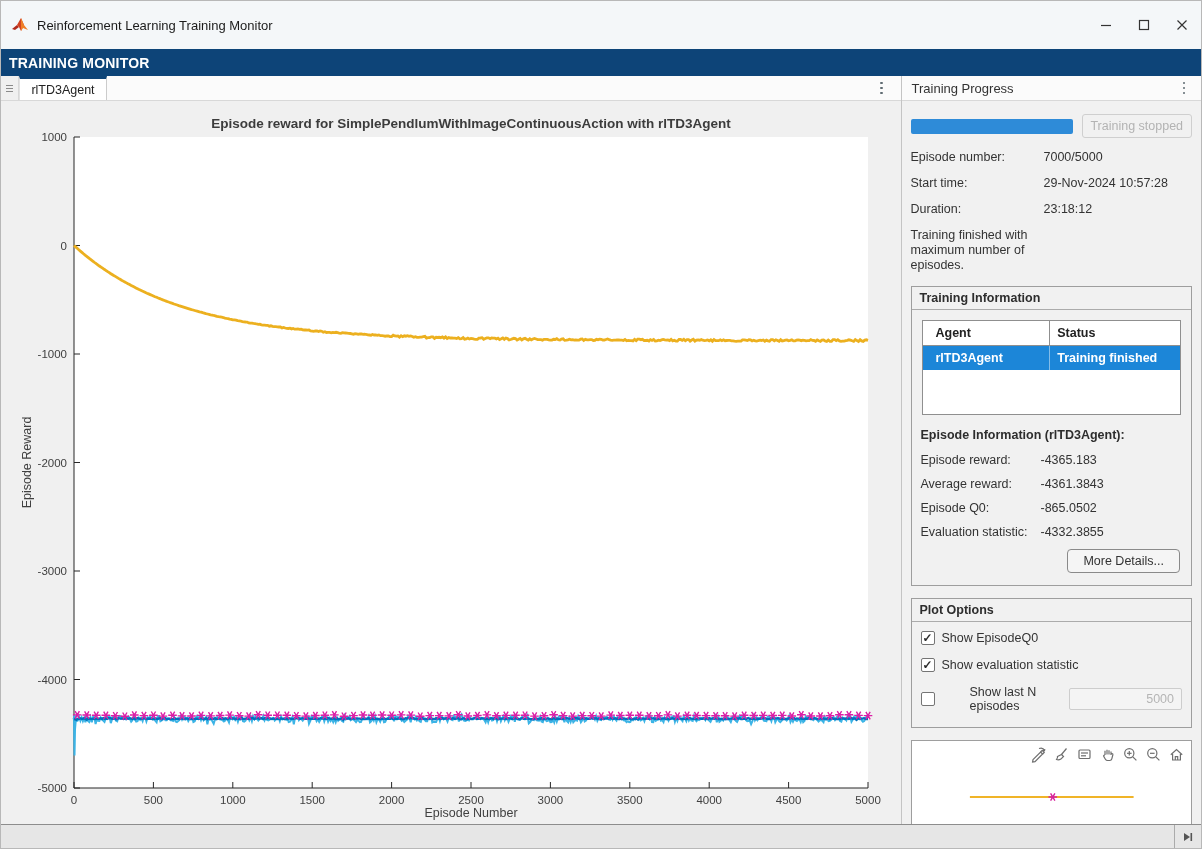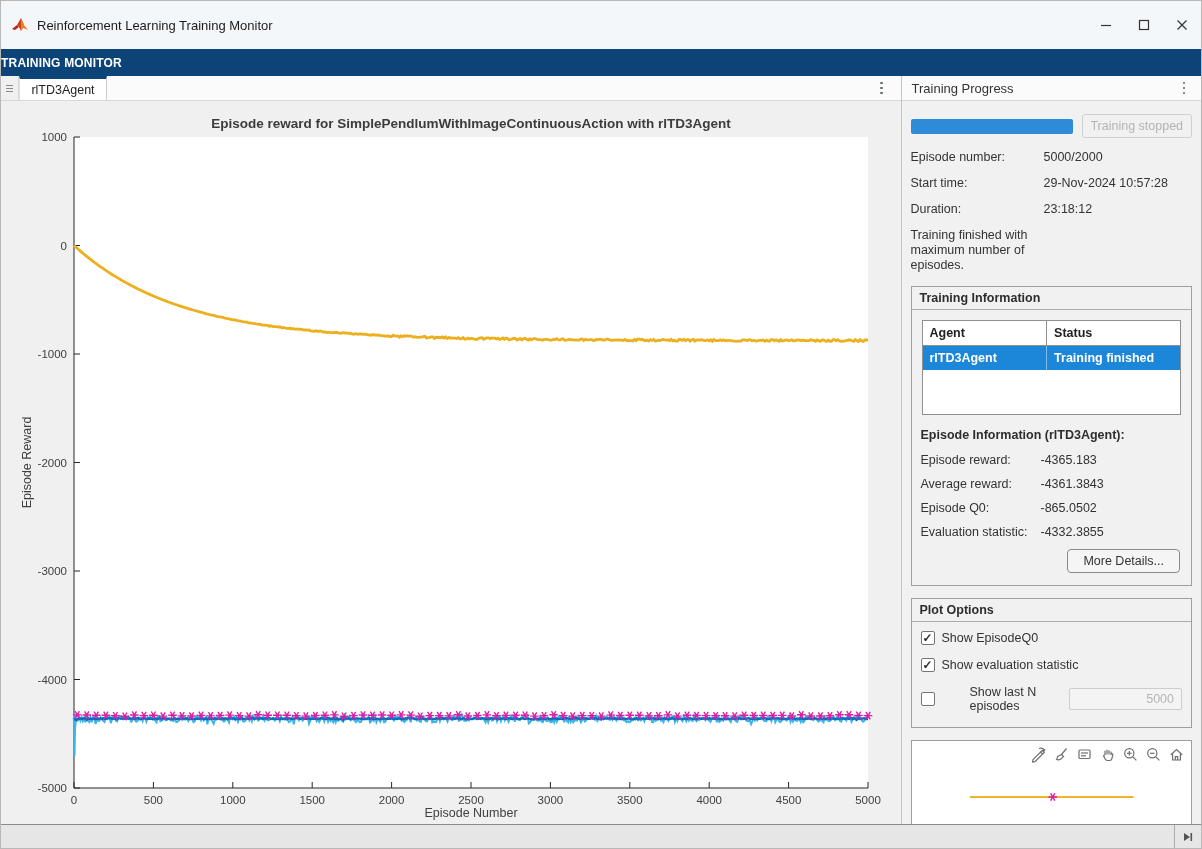--- a/index.html
+++ b/index.html
@@ -8,21 +8,21 @@
 
   
   .titlebar { height:48px; background:#f4f7f9; display:flex; align-items:center; flex:0 0 auto; }
   .titlebar .logo { width:18px; height:16px; margin:0 8px 0 10px; }
   .titlebar .title { font-size:13px; color:#1b1b1b; flex:1; }
   .winbtn { width:38px; height:31px; display:flex; align-items:center; justify-content:center; cursor:default; }
   .winbtn svg { display:block; }
 
   
   .toolstrip { height:27px; background:#0d4478; display:flex; align-items:center; flex:0 0 auto; }
-  .toolstrip .ts-tab { color:#fff; font-size:12px; font-weight:bold; padding:0 0; letter-spacing:.2px; height:100%; display:flex; align-items:center; }
+  .toolstrip .ts-tab { color:#fff; font-size:14px; font-weight:bold; padding:0 8px; letter-spacing:.2px; height:100%; display:flex; align-items:center; }
 
   
   .main { flex:1; display:flex; min-height:0; }
   .left-col { width:901px; display:flex; flex-direction:column; }
   .v-divider { width:1px; background:#c4c4c4; }
   .right-col { width:300px; display:flex; flex-direction:column; background:#f1f1f1; }
 
   
   .tabbar { height:25px; background:#fbfbfb; border-bottom:1px solid #d8d8d8; display:flex; align-items:stretch; flex:0 0 auto; }
   .tab-handle { width:18px; background:#f0f0f0; border-right:1px solid #d8d8d8; display:flex; align-items:center; justify-content:center; }
@@ -53,21 +53,21 @@
   .field-label { width:133px; flex:0 0 auto; }
   .field-value { flex:1; }
   .nowrap { white-space:nowrap; }
 
   .section { border:1px solid #9e9e9e; margin-bottom:12px; background:#f1f1f1; }
   .section-header { padding:4px 8px 4px 8px; font-weight:bold; font-size:12.5px; color:#2d2d2d; border-bottom:1px solid #ababab; }
   .section-body { padding:9px 9px 10px 9px; }
 
   
   .ti-table { border:1px solid #8f8f8f; background:#fff; margin:1px 1px 13px 1px; }
-  .ti-row { display:flex; }
+  .ti-row { display:flex;padding-left:6px; }
   .ti-head { font-weight:bold; border-bottom:1px solid #8f8f8f; color:#222; }
   .ti-cell { padding:5px 7px; font-size:12.5px; }
   .ti-cell.c1 { width:48%; }
   .ti-cell.c2 { width:52%; border-left:1px solid #8f8f8f; }
   .ti-selected { background:#1c86d8; color:#fff; font-weight:bold; }
   .ti-selected .ti-cell.c2 { border-left:1px solid rgba(255,255,255,.45); }
   .ti-empty { height:44px; background:#fff; }
 
   .ep-info-title { font-weight:bold; margin:2px 0 11px 0; color:#2d2d2d; }
   .stat-row { display:flex; margin-bottom:10px; }
@@ -217,21 +217,21 @@
 
         <div class="progress-row">
           <div class="progress-track">
             <div class="progress-fill" style="width: 100%;"></div>
           </div>
           <button class="status-btn" disabled="">Training stopped</button>
         </div>
 
         <div class="field-row">
           <div class="field-label">Episode number:</div>
-          <div class="field-value nowrap">5000/2000</div>
+          <div class="field-value nowrap">7000/5000</div>
         </div>
         <div class="field-row">
           <div class="field-label">Start time:</div>
           <div class="field-value nowrap">29-Nov-2024 10:57:28</div>
         </div>
         <div class="field-row">
           <div class="field-label">Duration:</div>
           <div class="field-value nowrap">23:18:12</div>
         </div>
         <div class="field-row" style="margin-bottom:13px;">

